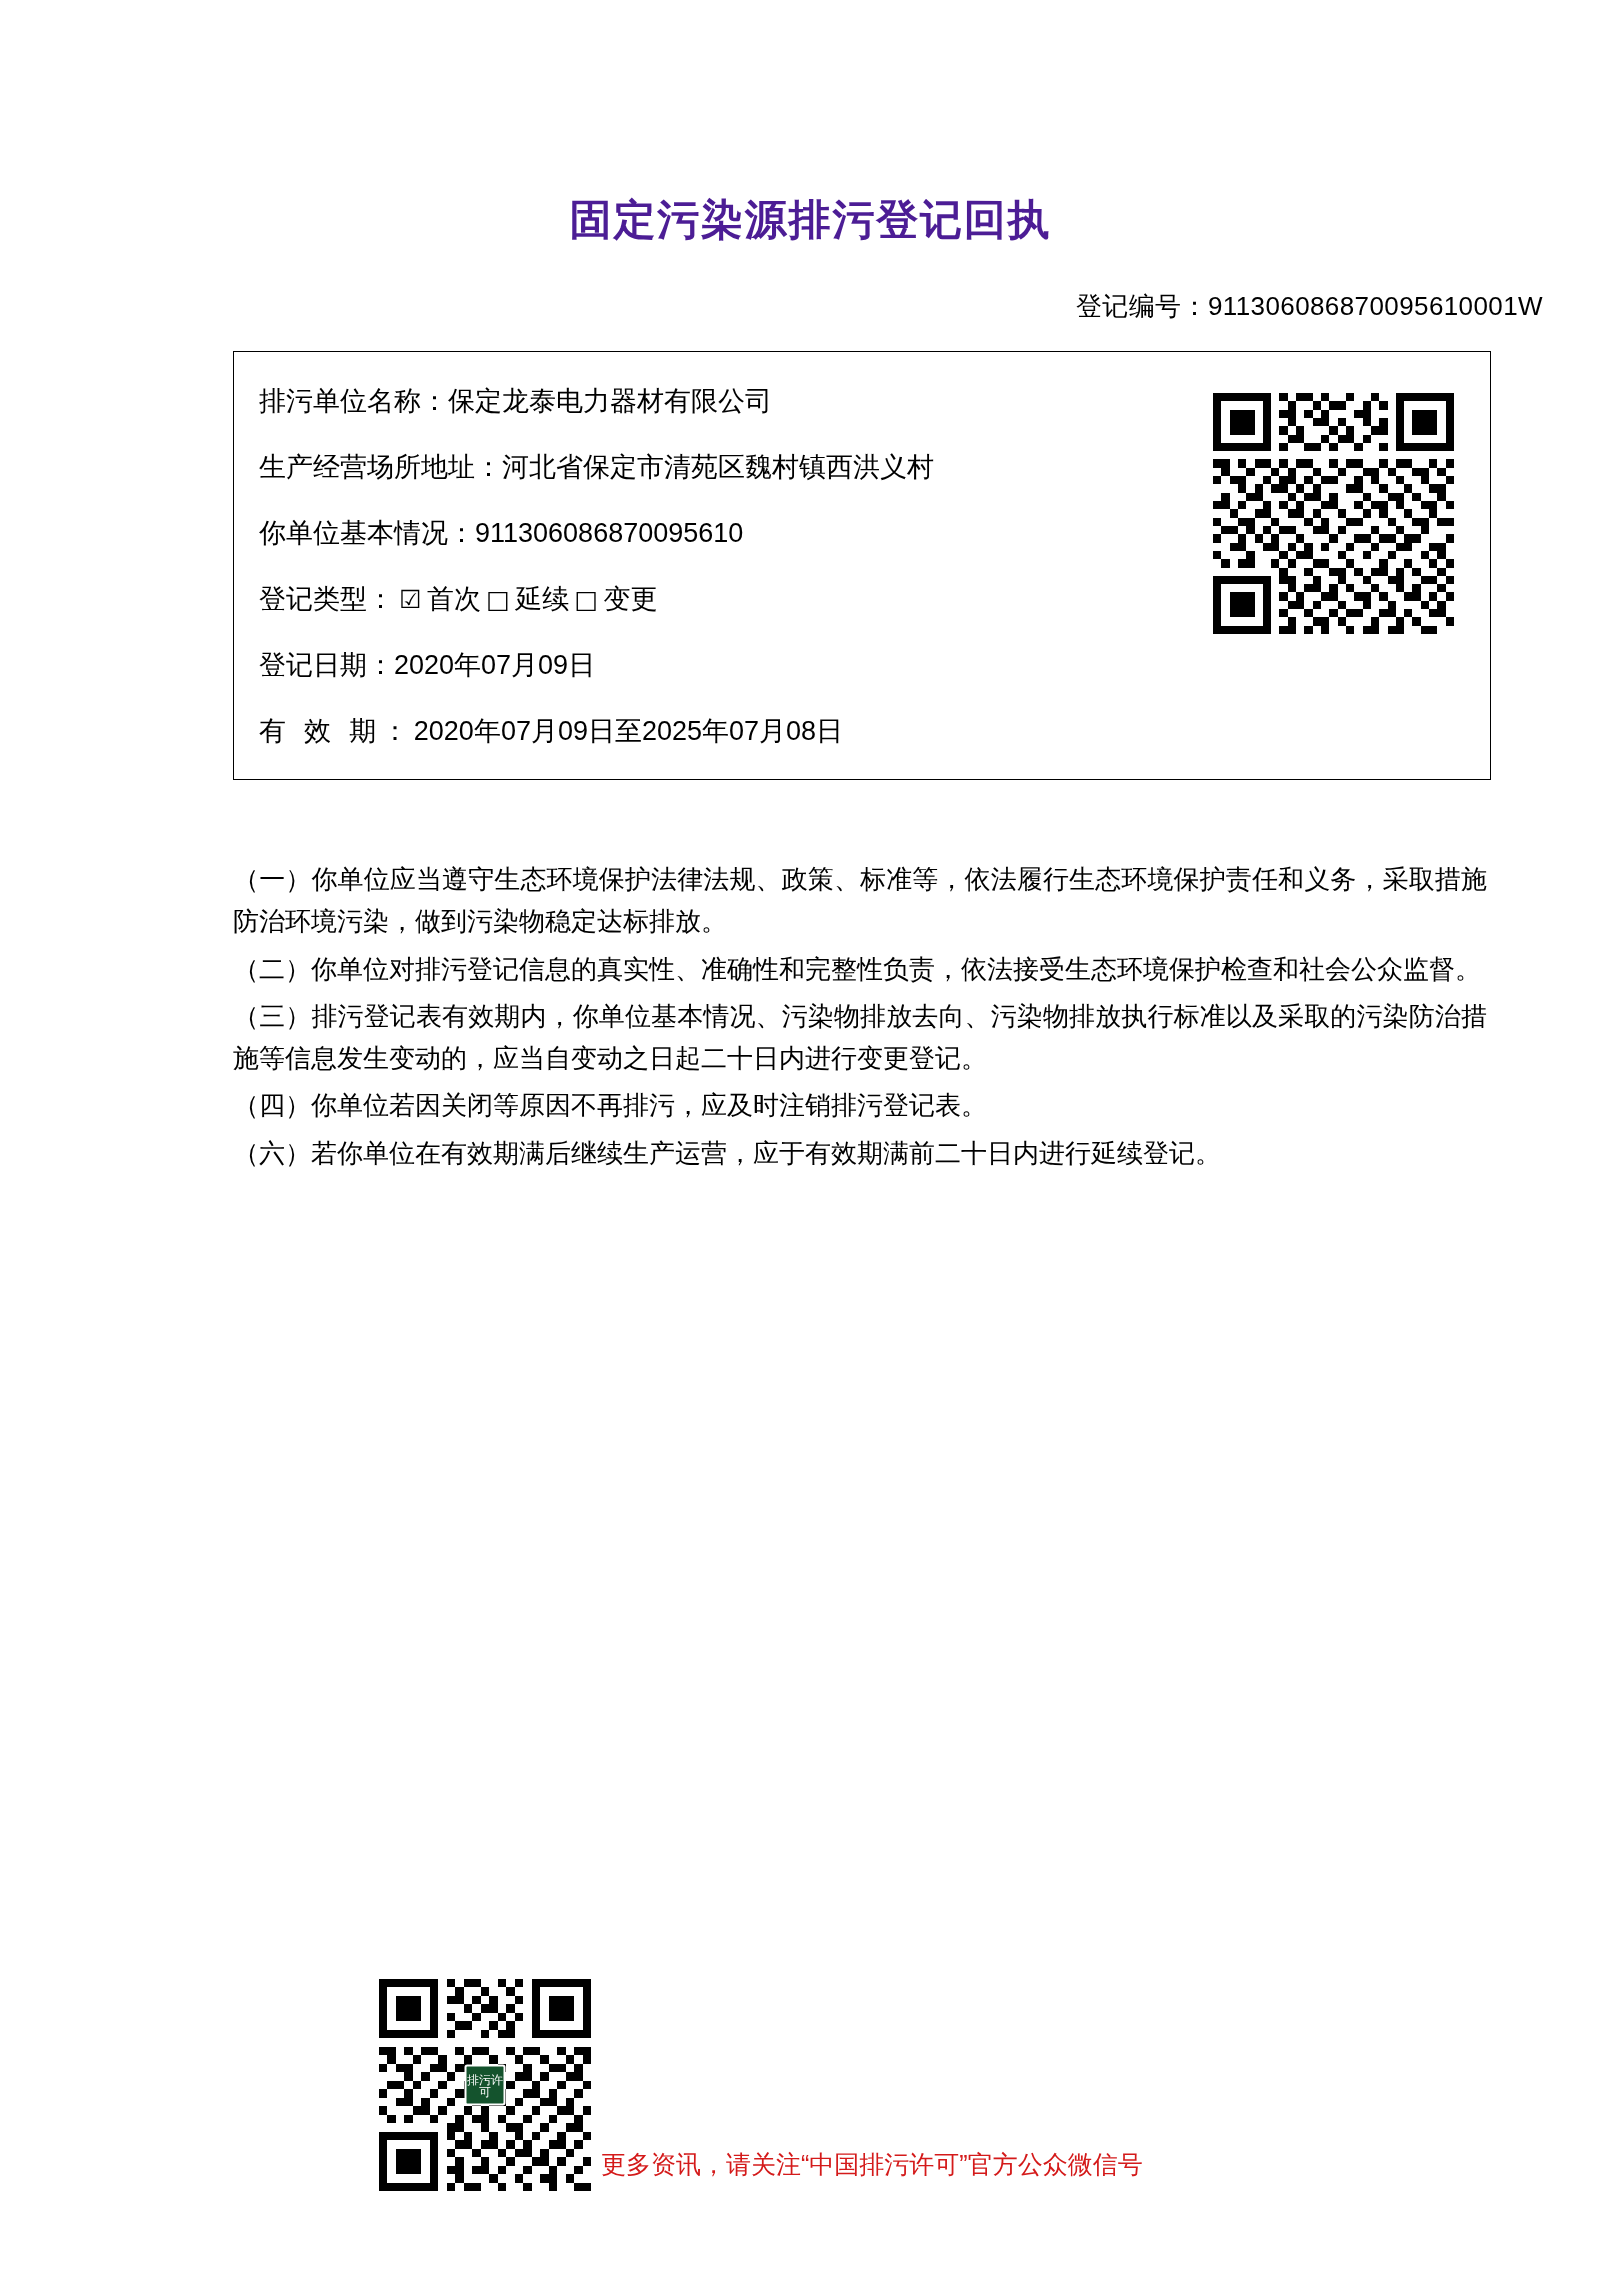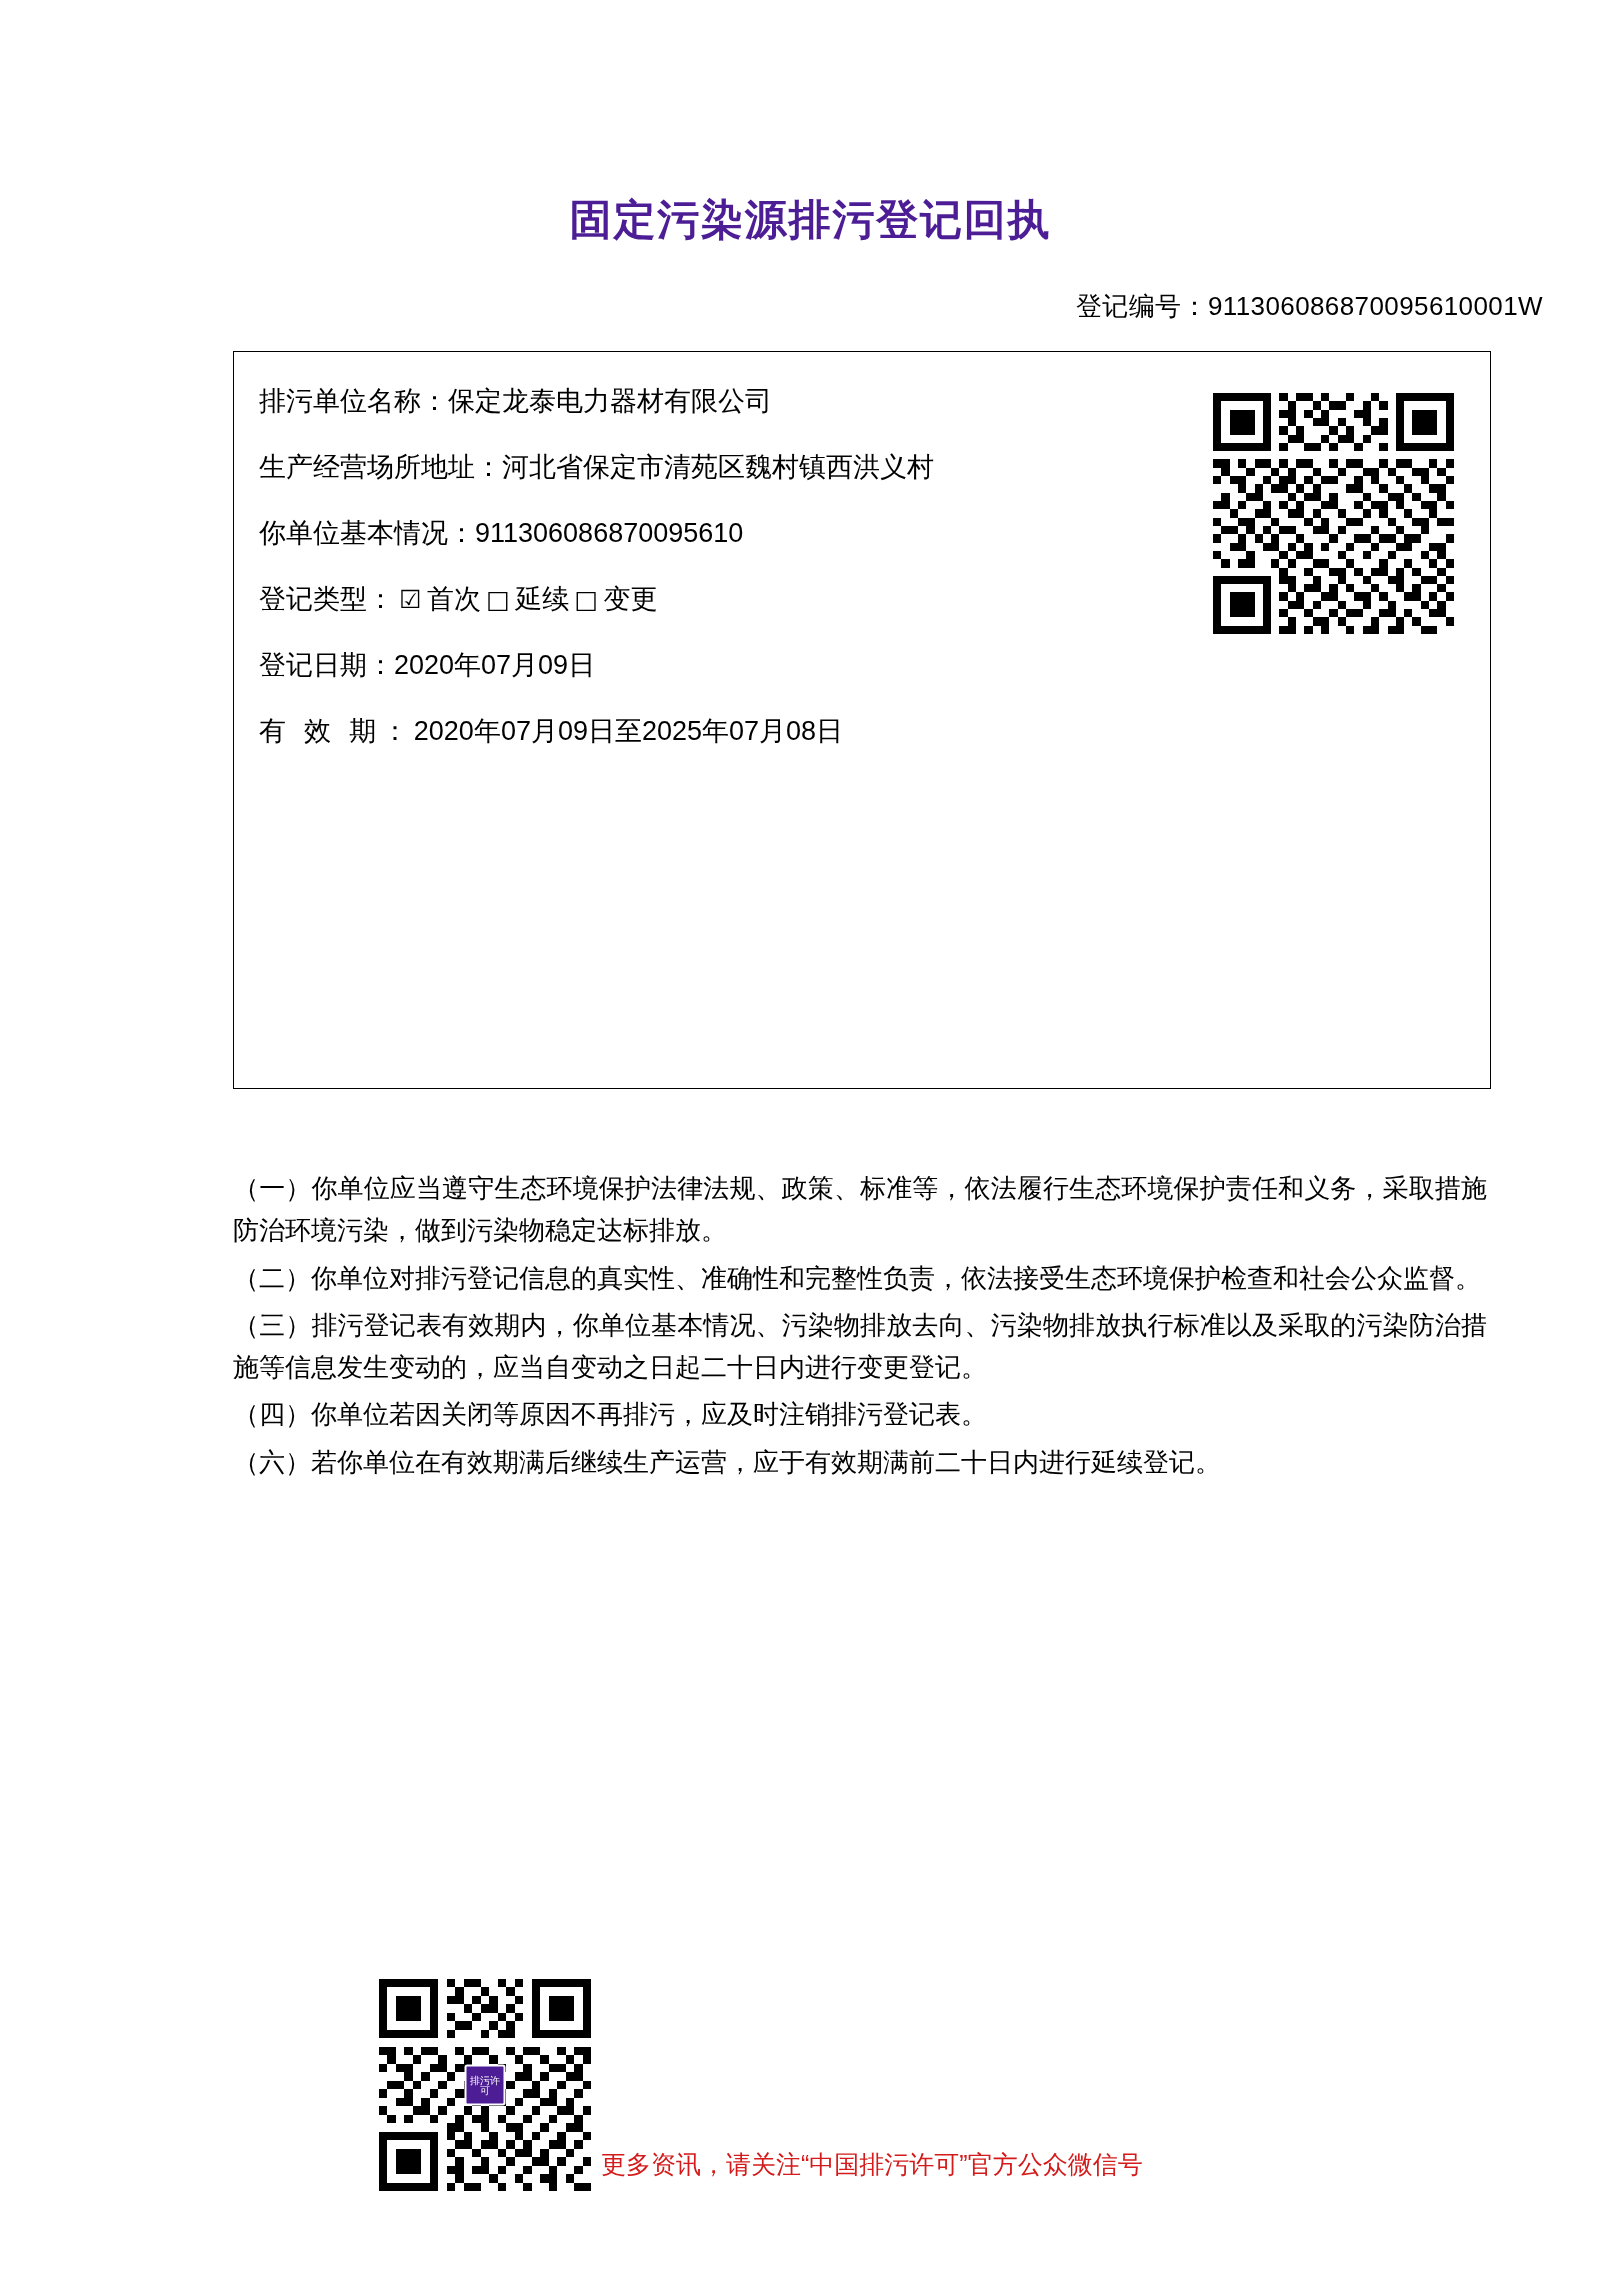--- a/index.html
+++ b/index.html
@@ -36,21 +36,21 @@
     padding-right: 78px;
     text-align: right;
     font-size: 26px;
     font-family: "Liberation Sans", sans-serif;
     letter-spacing: 0.4px;
   }
   .info-box {
     position: relative;
     margin: 27px 130px 7px 233px;
     border: 1.8px solid #000;
-    height: 738px;
+    height: 429px;
     box-sizing: border-box;
     padding: 36px 0 0 25px;
   }
   .info-line {
     font-size: 27px;
     line-height: 1.0;
     margin: 0 0 0 0;
     padding: 0 0 39px 0;
     font-family: "Liberation Sans", sans-serif;
     white-space: nowrap;
@@ -109,28 +109,28 @@
     width: 212px;
     height: 212px;
   }
   .qr-logo {
     position: absolute;
     left: 50%;
     top: 50%;
     transform: translate(-50%, -50%);
     width: 37px;
     height: 37px;
-    background: #4c1d95;
+    background: #14532d;
     border: 2.7px solid #ffffff;
     border-radius: 2.7px;
     display: flex;
     align-items: center;
     justify-content: center;
     color: #fff;
-    font-size: 10px;
+    font-size: 12px;
     line-height: 1;
     text-align: center;
     font-family: Liberation Serif, serif;
   }
   .footer-note {
     position: absolute;
     left: 601px;
     top: 169px;
     color: #d41a1a;
     font-size: 25px;

